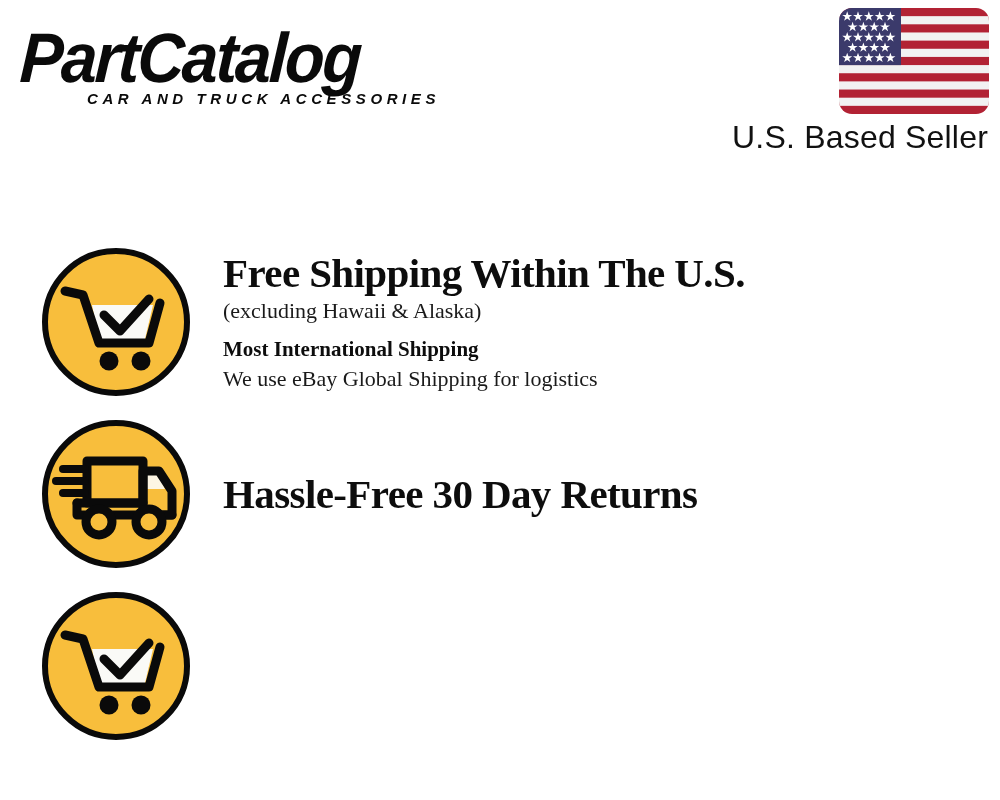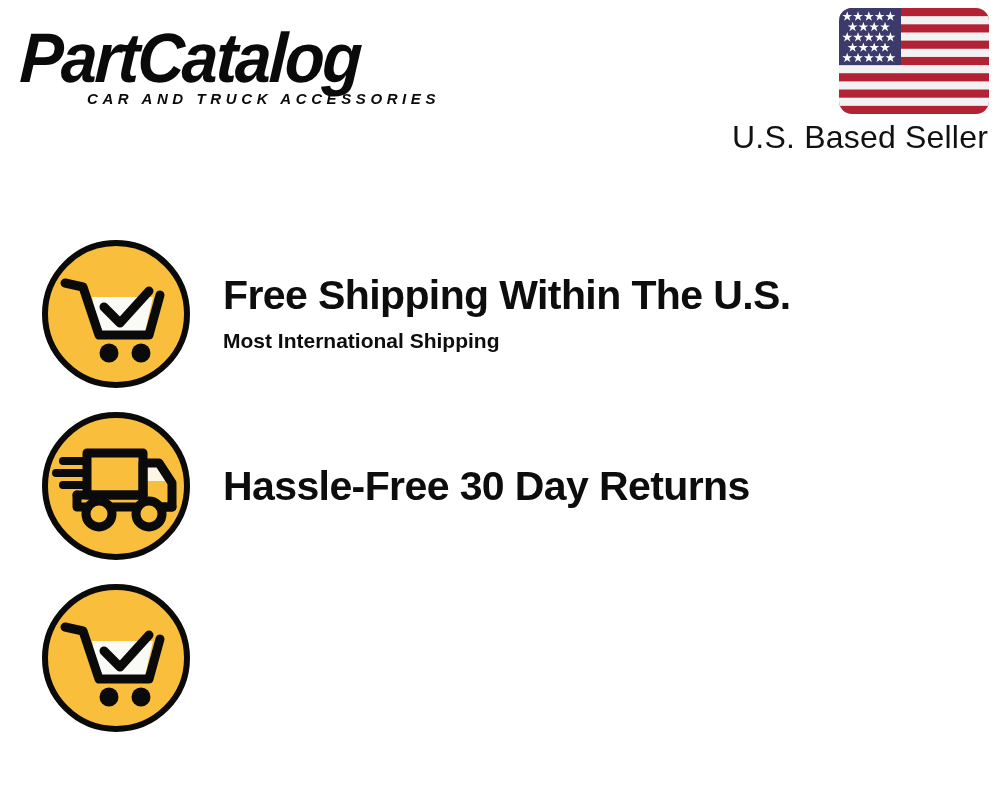--- a/index.html
+++ b/index.html
@@ -74,22 +74,23 @@
     letter-spacing: 0.2px;
     color: #111111;
     white-space: nowrap;
     text-align: center;
   }
 
   
   .features {
     position: absolute;
     left: 0;
-    top: 228px;
+    top: 236px;
     width: 820px;
+    font-family: Liberation Serif, serif;
   }
   .feature-row {
     position: relative;
     display: flex;
     align-items: center;
   }
   .feature-row.row-1 { height: 172px; }
   .feature-row.row-2 { height: 172px; }
   .feature-row.row-3 { height: 172px; }
 
@@ -209,21 +210,23 @@
           <path d="M24,44 L42,48 L58,96 L108,96 L119,56" fill="none" stroke="#0A0A0A" stroke-width="9" stroke-linecap="round" stroke-linejoin="round"></path>
 
           <path d="M63,68 L79,84 L108,52" fill="none" stroke="#0A0A0A" stroke-width="9" stroke-linecap="round" stroke-linejoin="round"></path>
 
           <circle cx="68" cy="114" r="9.5" fill="#0A0A0A"></circle>
           <circle cx="100" cy="114" r="9.5" fill="#0A0A0A"></circle>
         </svg>
       </div>
       <div class="feature-text">
         <div class="feature-headline">Free Shipping Within The U.S.</div>
+        <div class="feature-sub">(excluding Hawaii &amp; Alaska)</div>
         <div class="feature-sub-strong">Most International Shipping</div>
+        <div class="feature-sub">We use eBay Global Shipping for logistics</div>
       </div>
     </div>
 
     <div class="feature-row row-2">
       <div class="feature-icon">
         <svg class="icon-svg" viewBox="0 0 150 150" xmlns="http://www.w3.org/2000/svg" aria-hidden="true">
           <circle cx="75" cy="75" r="71" fill="#F8BE3C" stroke="#0A0A0A" stroke-width="6"></circle>
 
           <polygon points="102,55 117,55 124,70 102,70" fill="#FDF6E4"></polygon>
 

